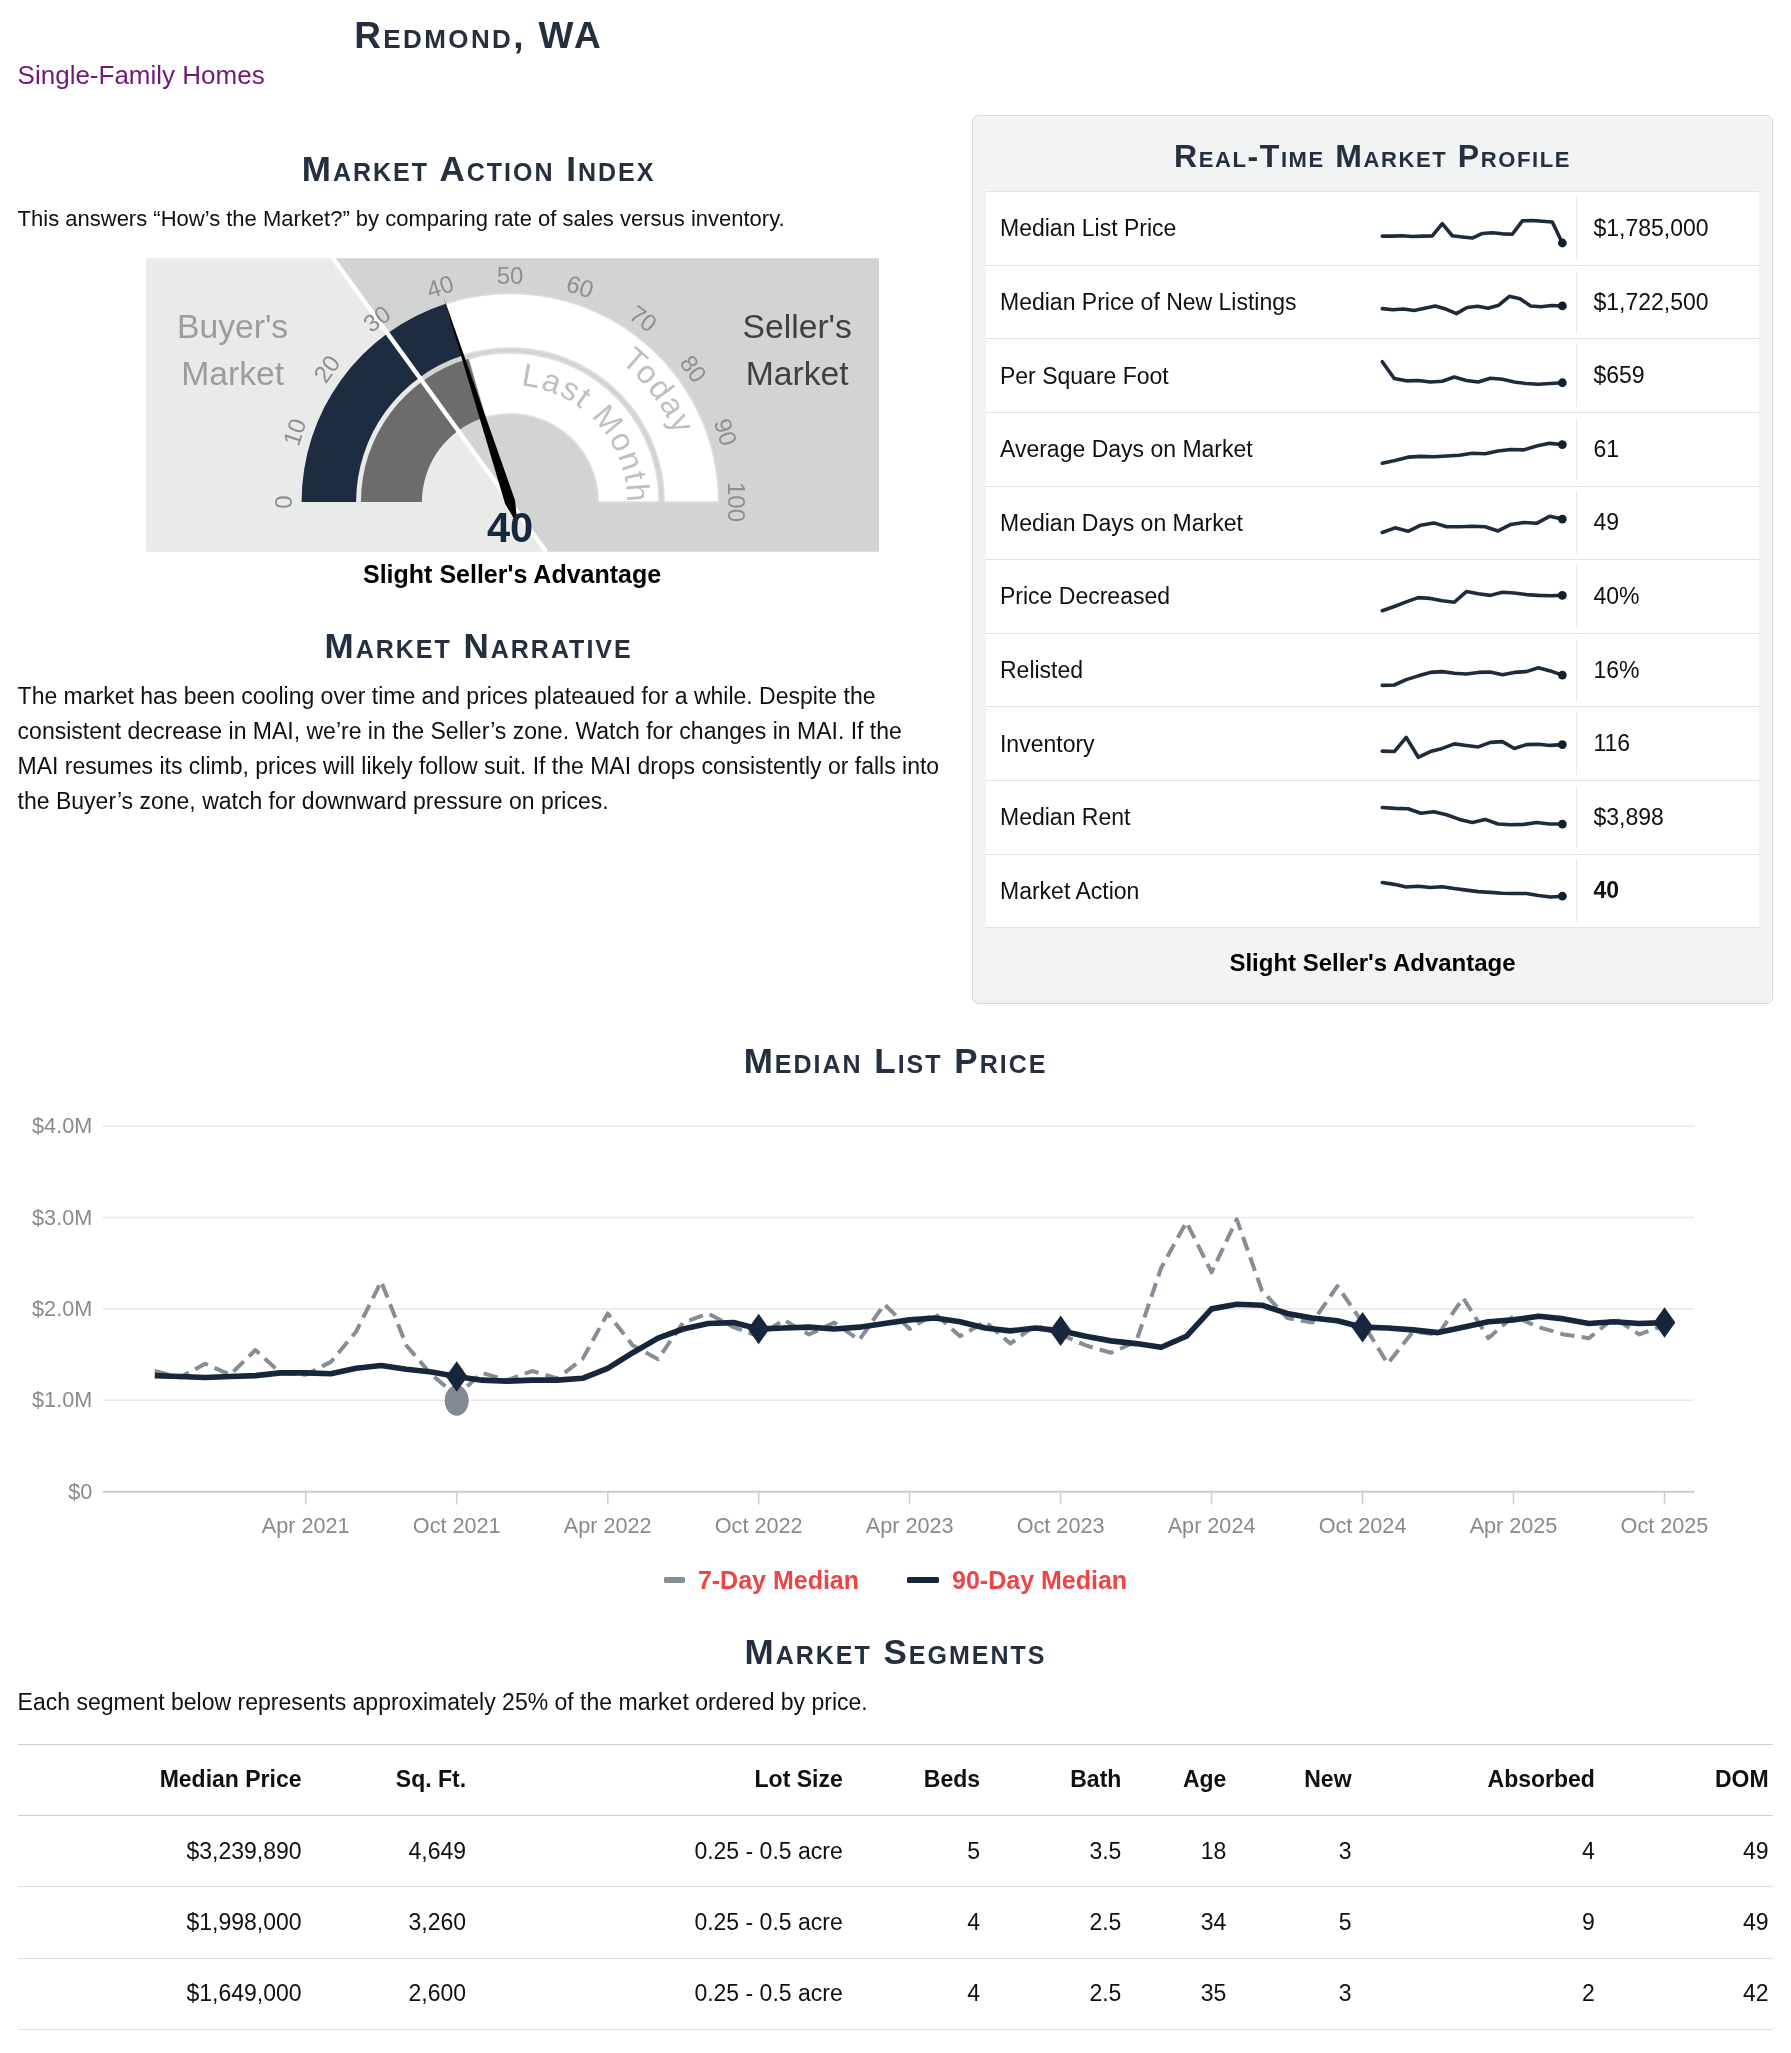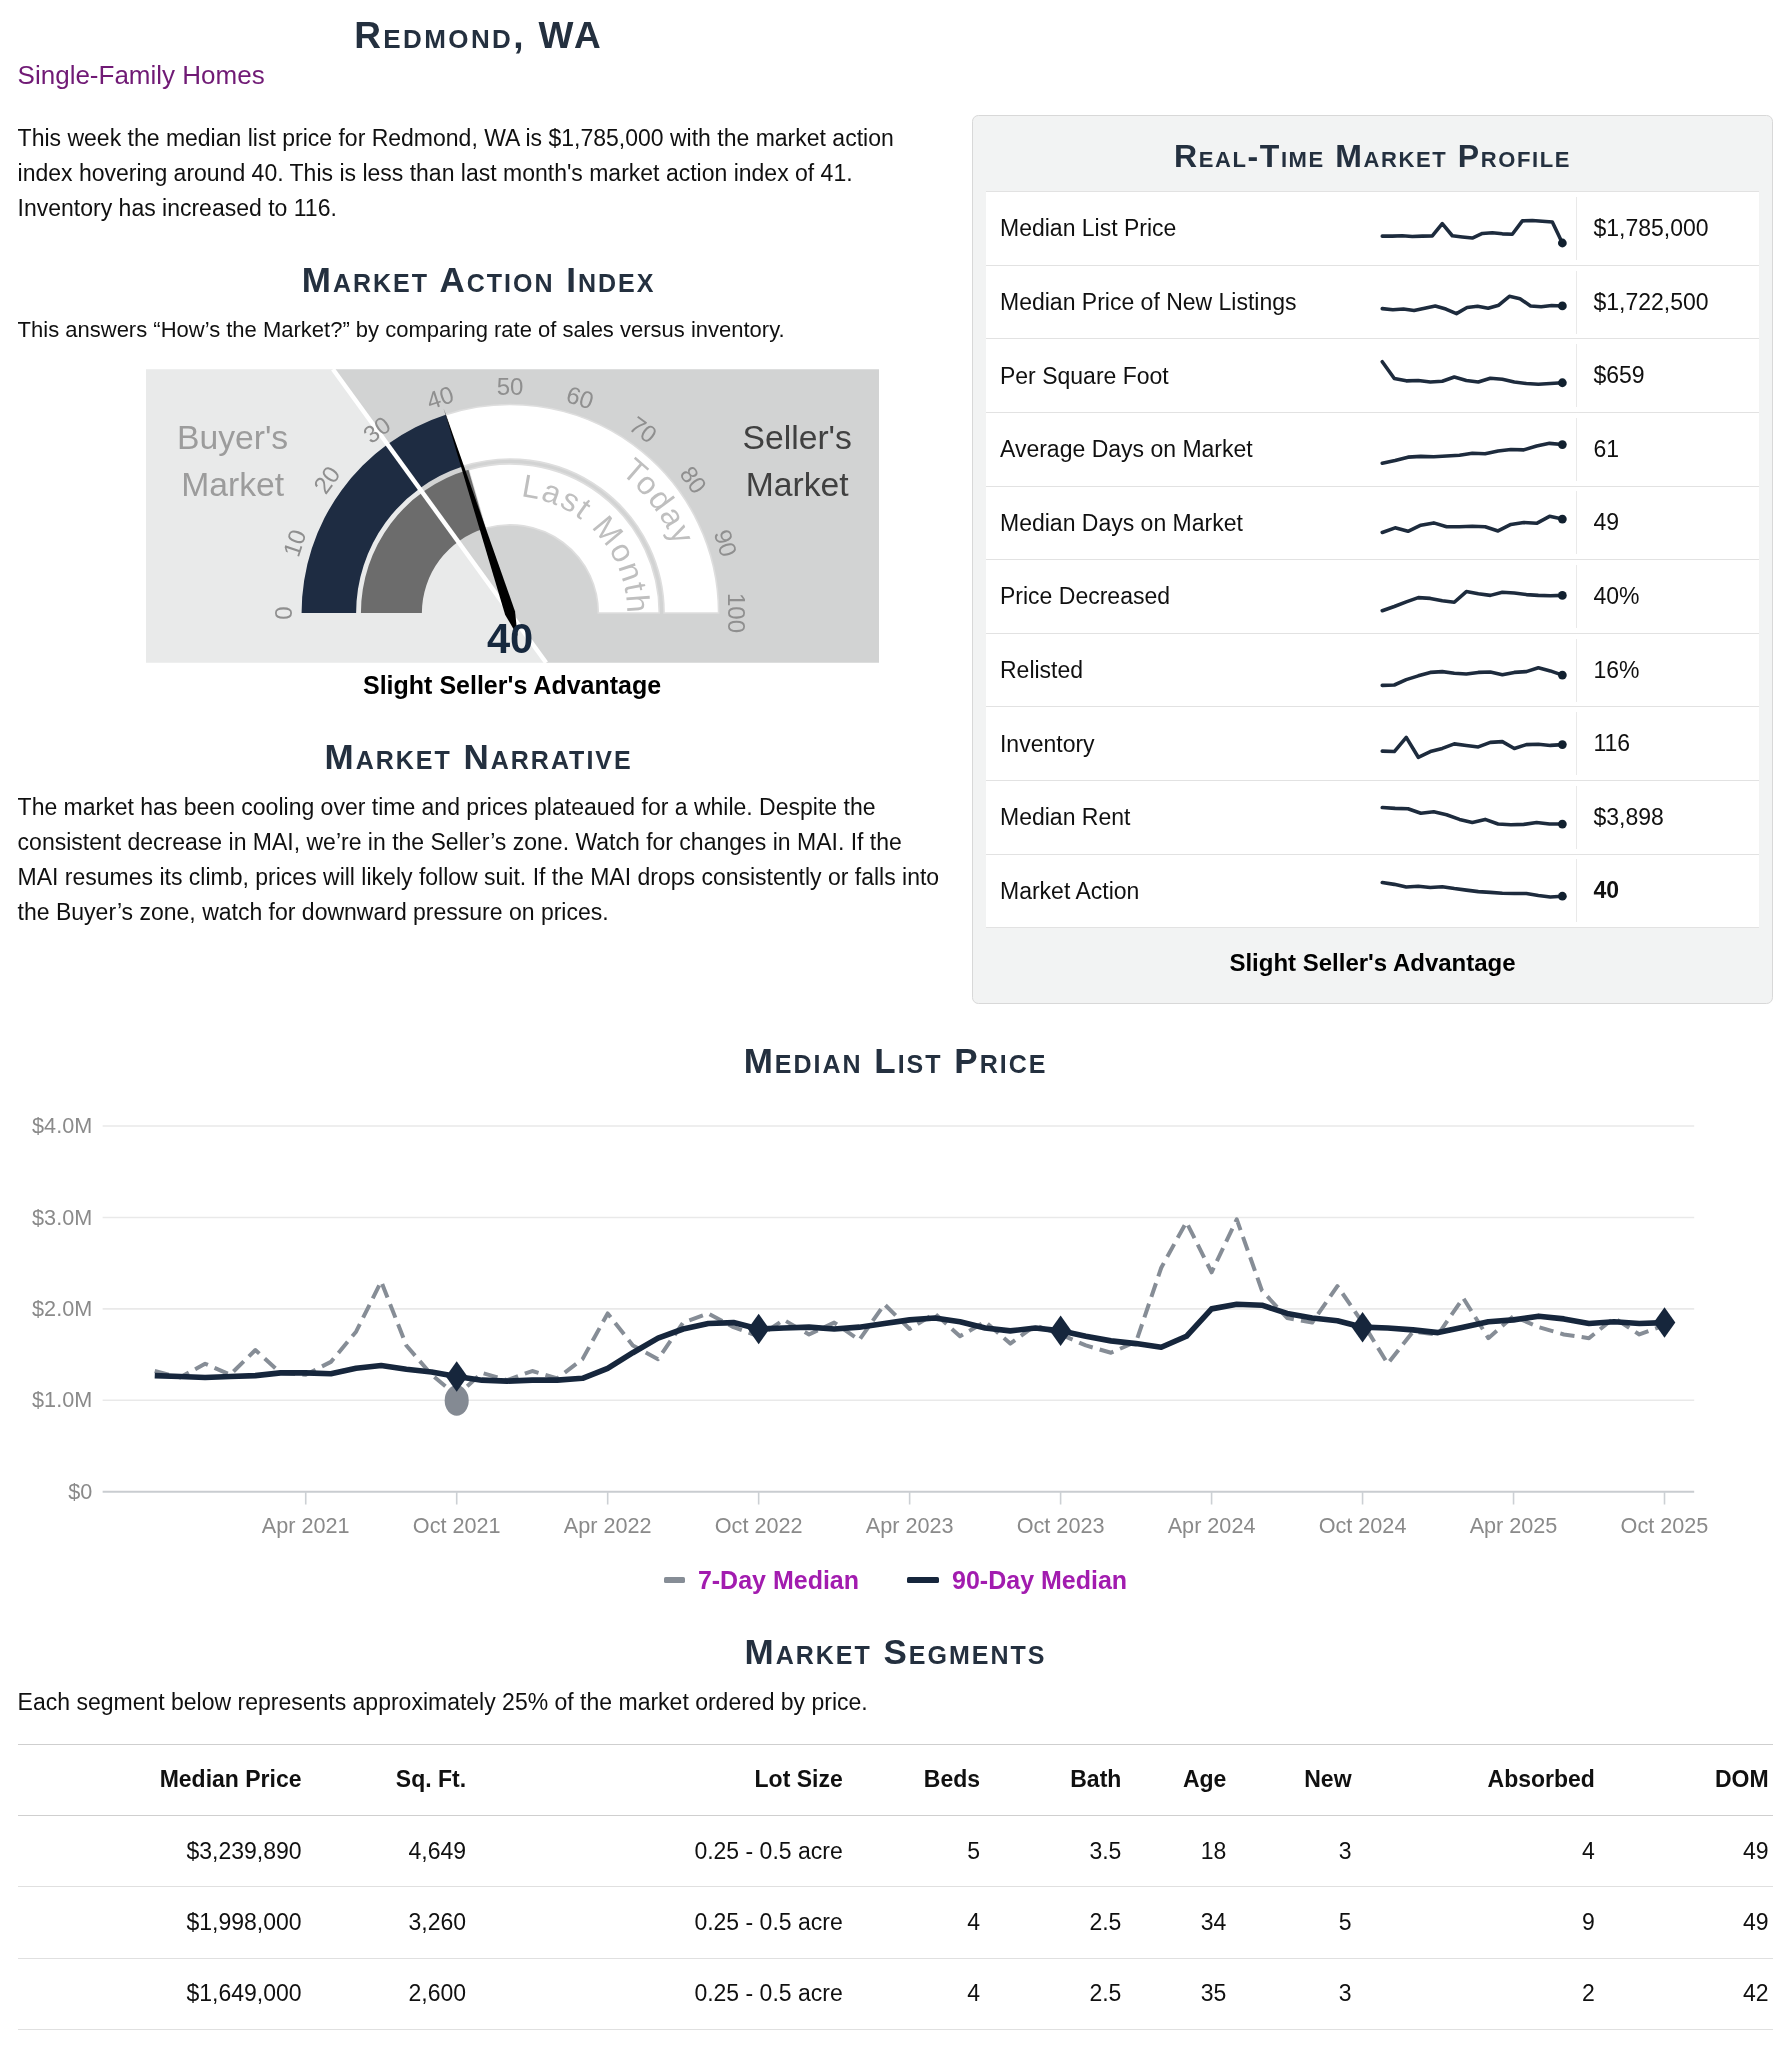--- a/index.html
+++ b/index.html
@@ -21,40 +21,39 @@
   .card-h{margin:22.5px 21px 16px;font-size:32px;letter-spacing:1.6px;}
   .profile-rows{margin:0 13px;border-top:1.6px solid #e2e2e2;}
   .prow{display:flex;align-items:center;background:#fff;border-bottom:1.6px solid #e2e2e2;padding:4.8px 0 4.8px 14.4px;min-height:63px;}
   .plabel{flex:1;padding-right:4.8px;line-height:1.4;}
   .spark{width:201px;height:51px;flex:0 0 auto;}
   .pvalue{width:183px;border-left:1.6px solid #e9e9e9;padding-left:16px;box-sizing:border-box;align-self:stretch;display:flex;align-items:center;}
   .pvalue.bold{font-weight:700;}
   .profile-caption{text-align:center;font-weight:700;font-size:24px;padding:21px 0 26px;color:#000;}
   .chart-wrap{margin-top:9.6px;}
   .chart-wrap svg{width:1756px;height:449px;display:block;}
-  .legend{display:flex;justify-content:center;align-items:center;gap:48px;margin:22.5px 0 4.8px;font-weight:700;font-size:25px;color:#a21caf;}
+  .legend{display:flex;justify-content:center;align-items:center;gap:48px;margin:22.5px 0 4.8px;font-weight:700;font-size:25px;color:#ef4444;}
   .legend-item{display:flex;align-items:center;gap:13px;}
   .dash{display:inline-block;height:5.6px;border-radius:1.6px;}
   .seg-desc{font-size:23px;margin:11.2px 0 0;}
   table{width:100%;border-collapse:collapse;margin-top:24px;table-layout:fixed;}
   th,td{text-align:right;padding:21.7px 4.8px 21.7px 14.4px;font-size:23px;}
   th{font-weight:700;border-top:1.6px solid #cfcfcf;border-bottom:1.6px solid #cfcfcf;}
   td{border-bottom:1.6px solid #e0e0e0;}
 </style>
 </head>
 <body>
 
 <div class="page">
 
   <div class="title sc">Redmond, WA</div>
   <div class="subtitle">Single-Family Homes</div>
 
   <div class="top-grid">
     <div class="left-col">
-      <p>This week the median list price for Redmond, WA is $1,785,000 with the market action index hovering around 40. This is less than last month's market action index of 41. Inventory has increased to 116.</p>
 
       <h2 class="sc">Market Action Index</h2>
       <p class="mai-desc">This answers “How’s the Market?” by comparing rate of sales versus inventory.</p>
 
       <div class="gauge-wrap">
         <svg id="gauge-svg" viewBox="0 0 914 366" style="font-size:29px">
             <polygon points="0,0 233.1,0 499.0,366 0,366" fill="#e9eaea"></polygon>
             <polygon points="233.1,0 914,0 914,366 499.0,366" fill="#d2d3d3"></polygon>
             <text x="108" y="100" fill="#9c9c9c" font-size="42" text-anchor="middle"><tspan x="108" dy="0">Buyer's</tspan><tspan x="108" dy="58">Market</tspan></text>
             <text x="812" y="100" fill="#404040" font-size="42" text-anchor="middle"><tspan x="812" dy="0">Seller's</tspan><tspan x="812" dy="58">Market</tspan></text>

